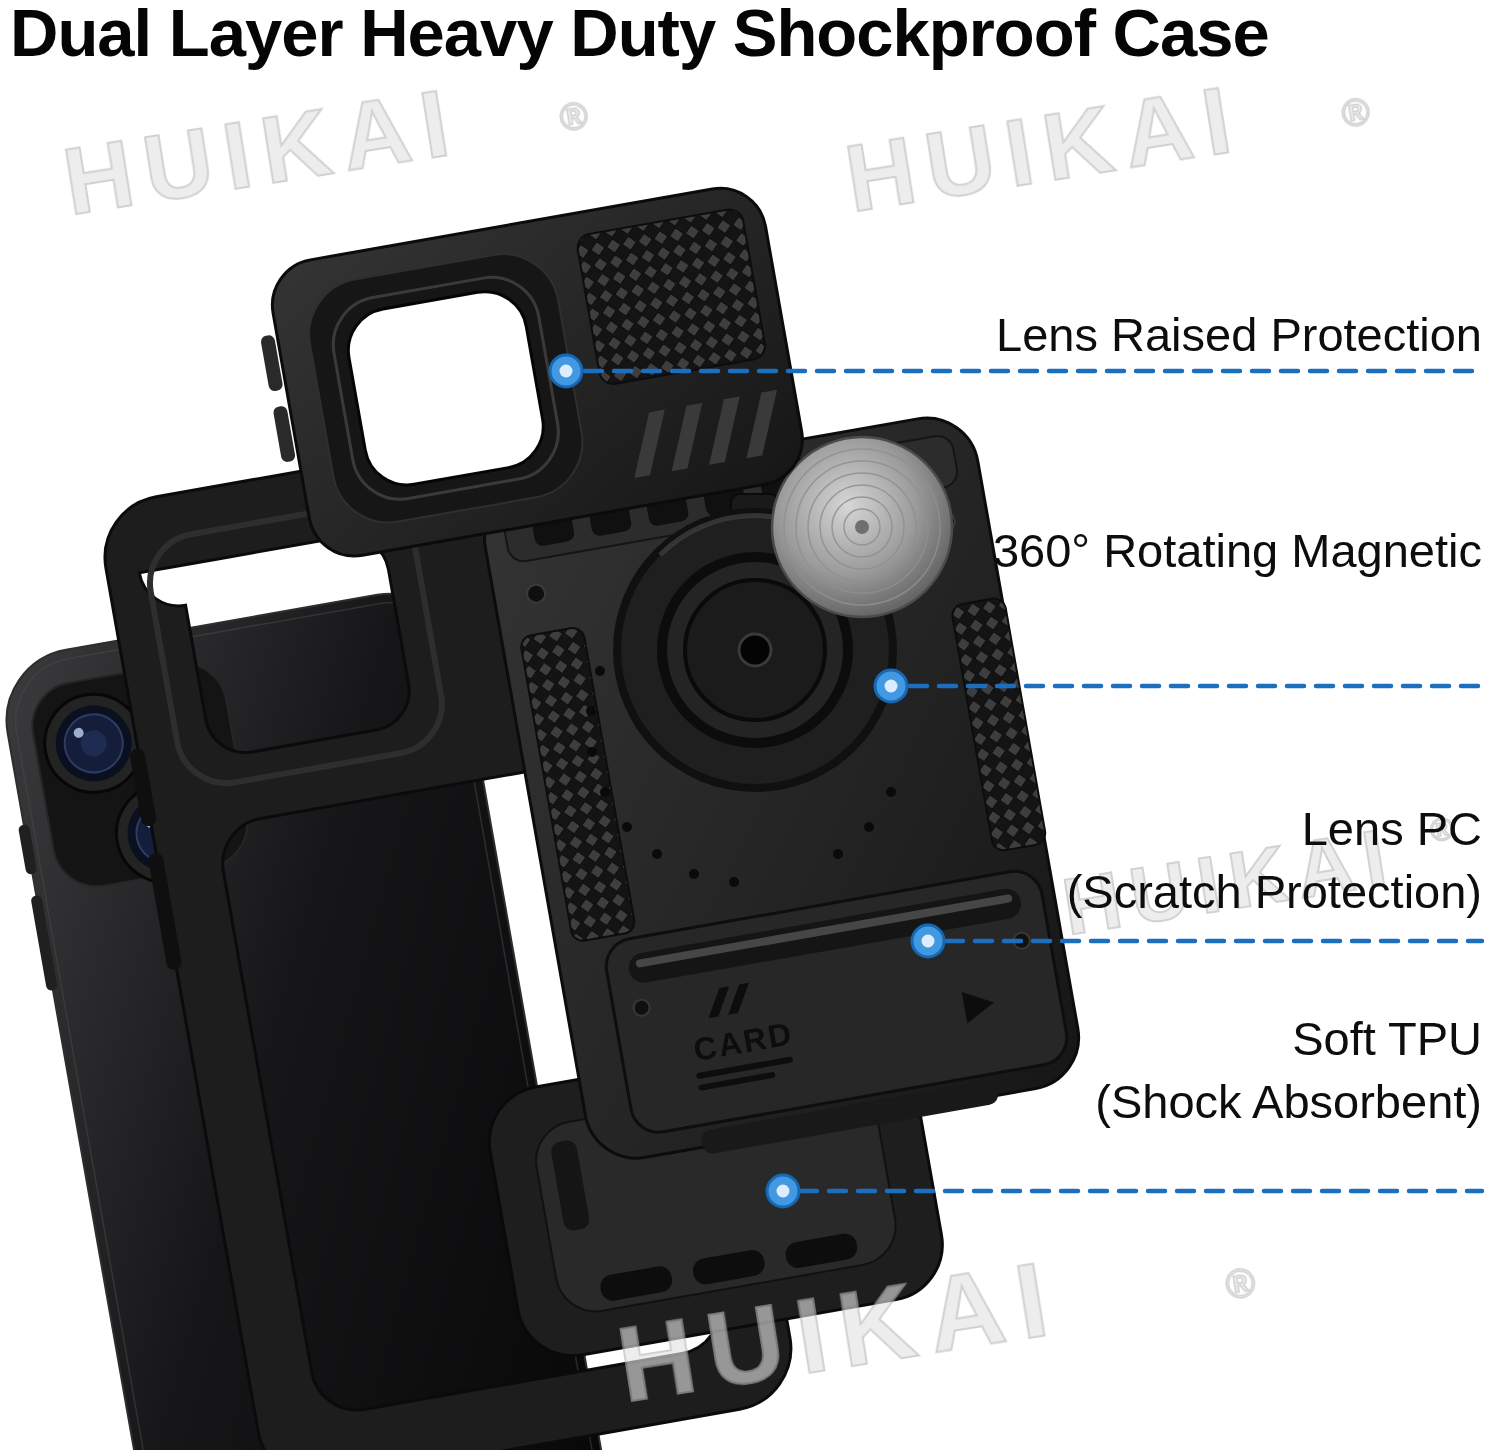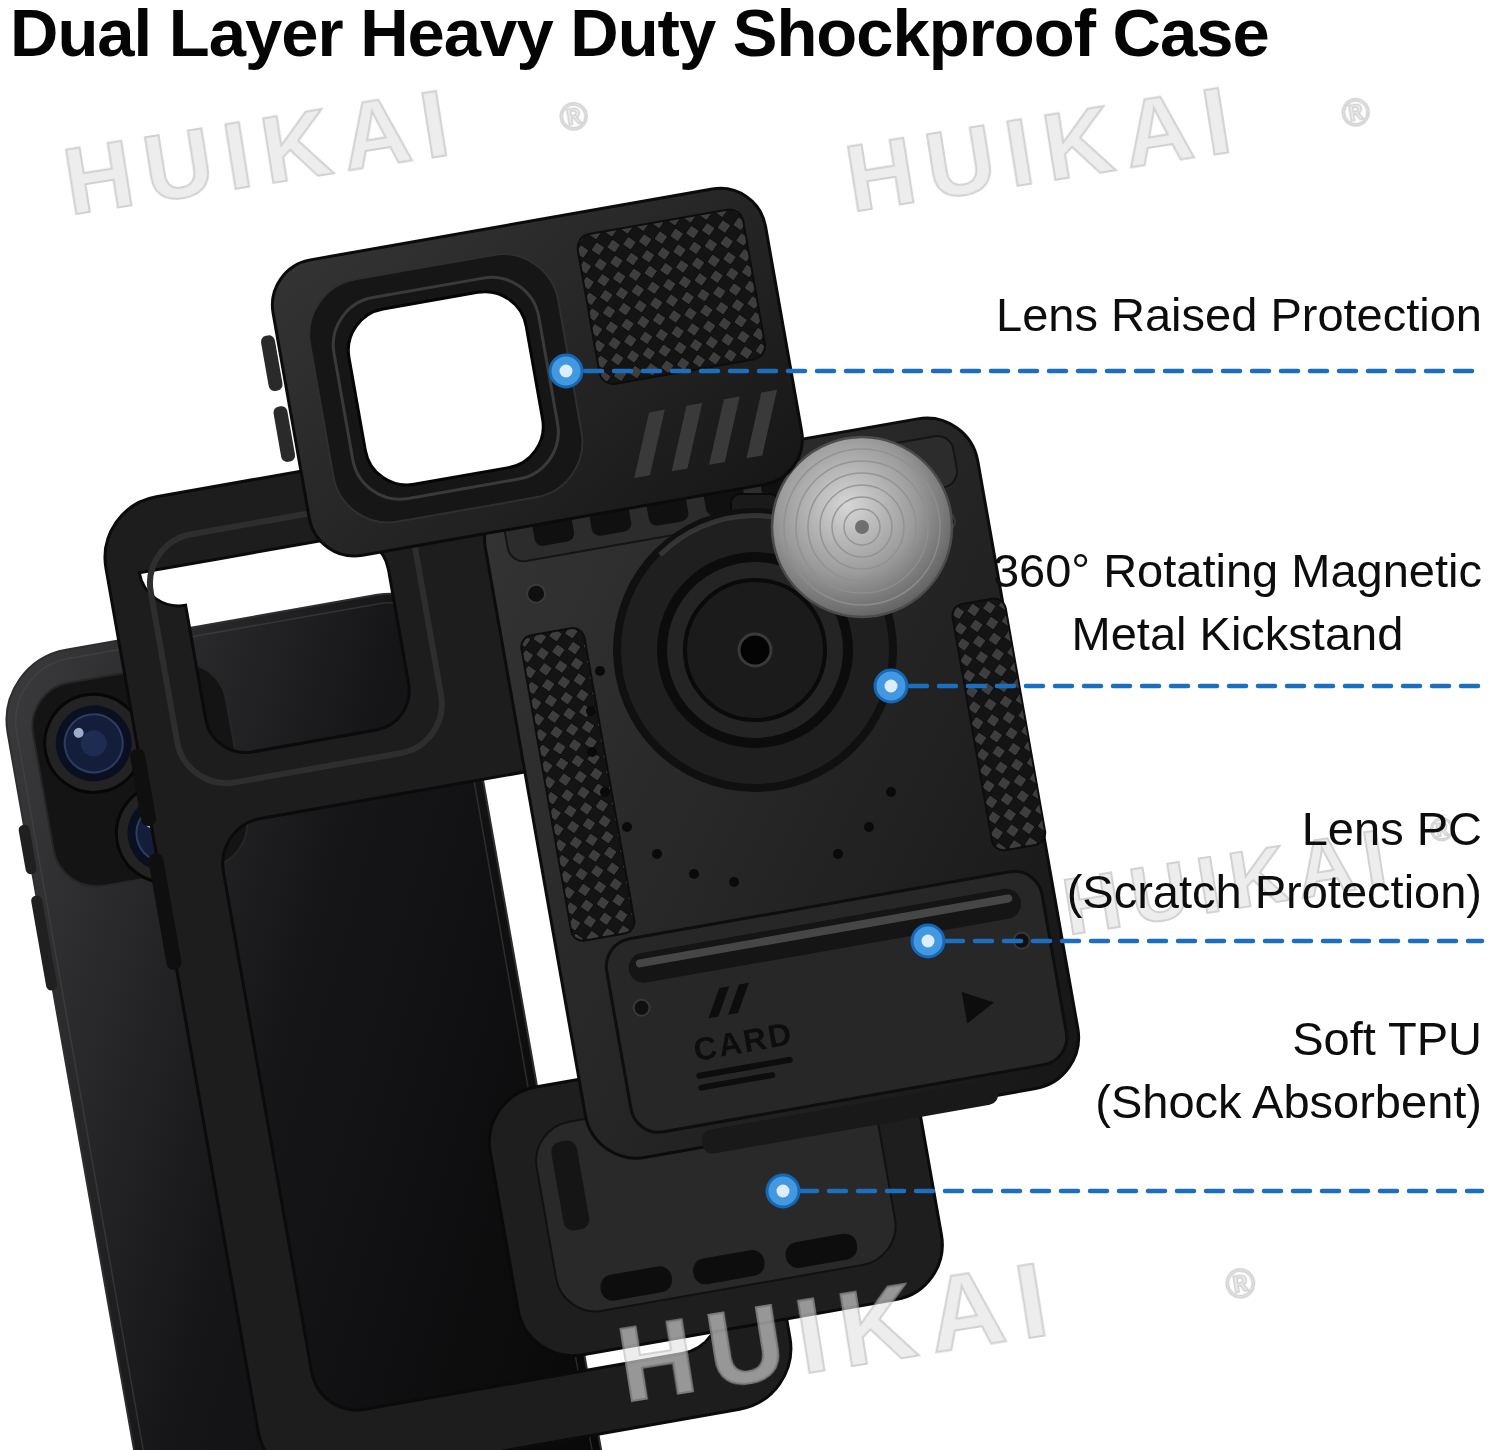--- a/index.html
+++ b/index.html
@@ -204,26 +204,25 @@
       <circle cx="928" cy="941" r="6.5" fill="#dcedff"></circle>
     </g>
     <g>
       <circle cx="783" cy="1191" r="16" fill="#4399e1" stroke="#1667b4" stroke-width="3"></circle>
       <circle cx="783" cy="1191" r="6.5" fill="#dcedff"></circle>
     </g>
   </svg>
 
   <h1 class="page-title">Dual Layer Heavy Duty Shockproof Case</h1>
 
-  <div class="callout" style="top:284px;margin-left:15px;">
+  <div class="callout" style="top:304px;margin-left:15px;">
     <span class="line">Lens Raised Protection</span>
   </div>
-  <div class="callout" style="top:540px;text-align:center;">
+  <div class="callout" style="top:520px;">
     <span class="line">360° Rotating Magnetic</span>
-    <span class="line">Metal Kickstand</span>
   </div>
   <div class="callout" style="top:798px;">
     <span class="line">Lens PC</span>
     <span class="line">(Scratch Protection)</span>
   </div>
   <div class="callout" style="top:1008px;">
     <span class="line">Soft TPU</span>
     <span class="line">(Shock Absorbent)</span>
   </div>
 

